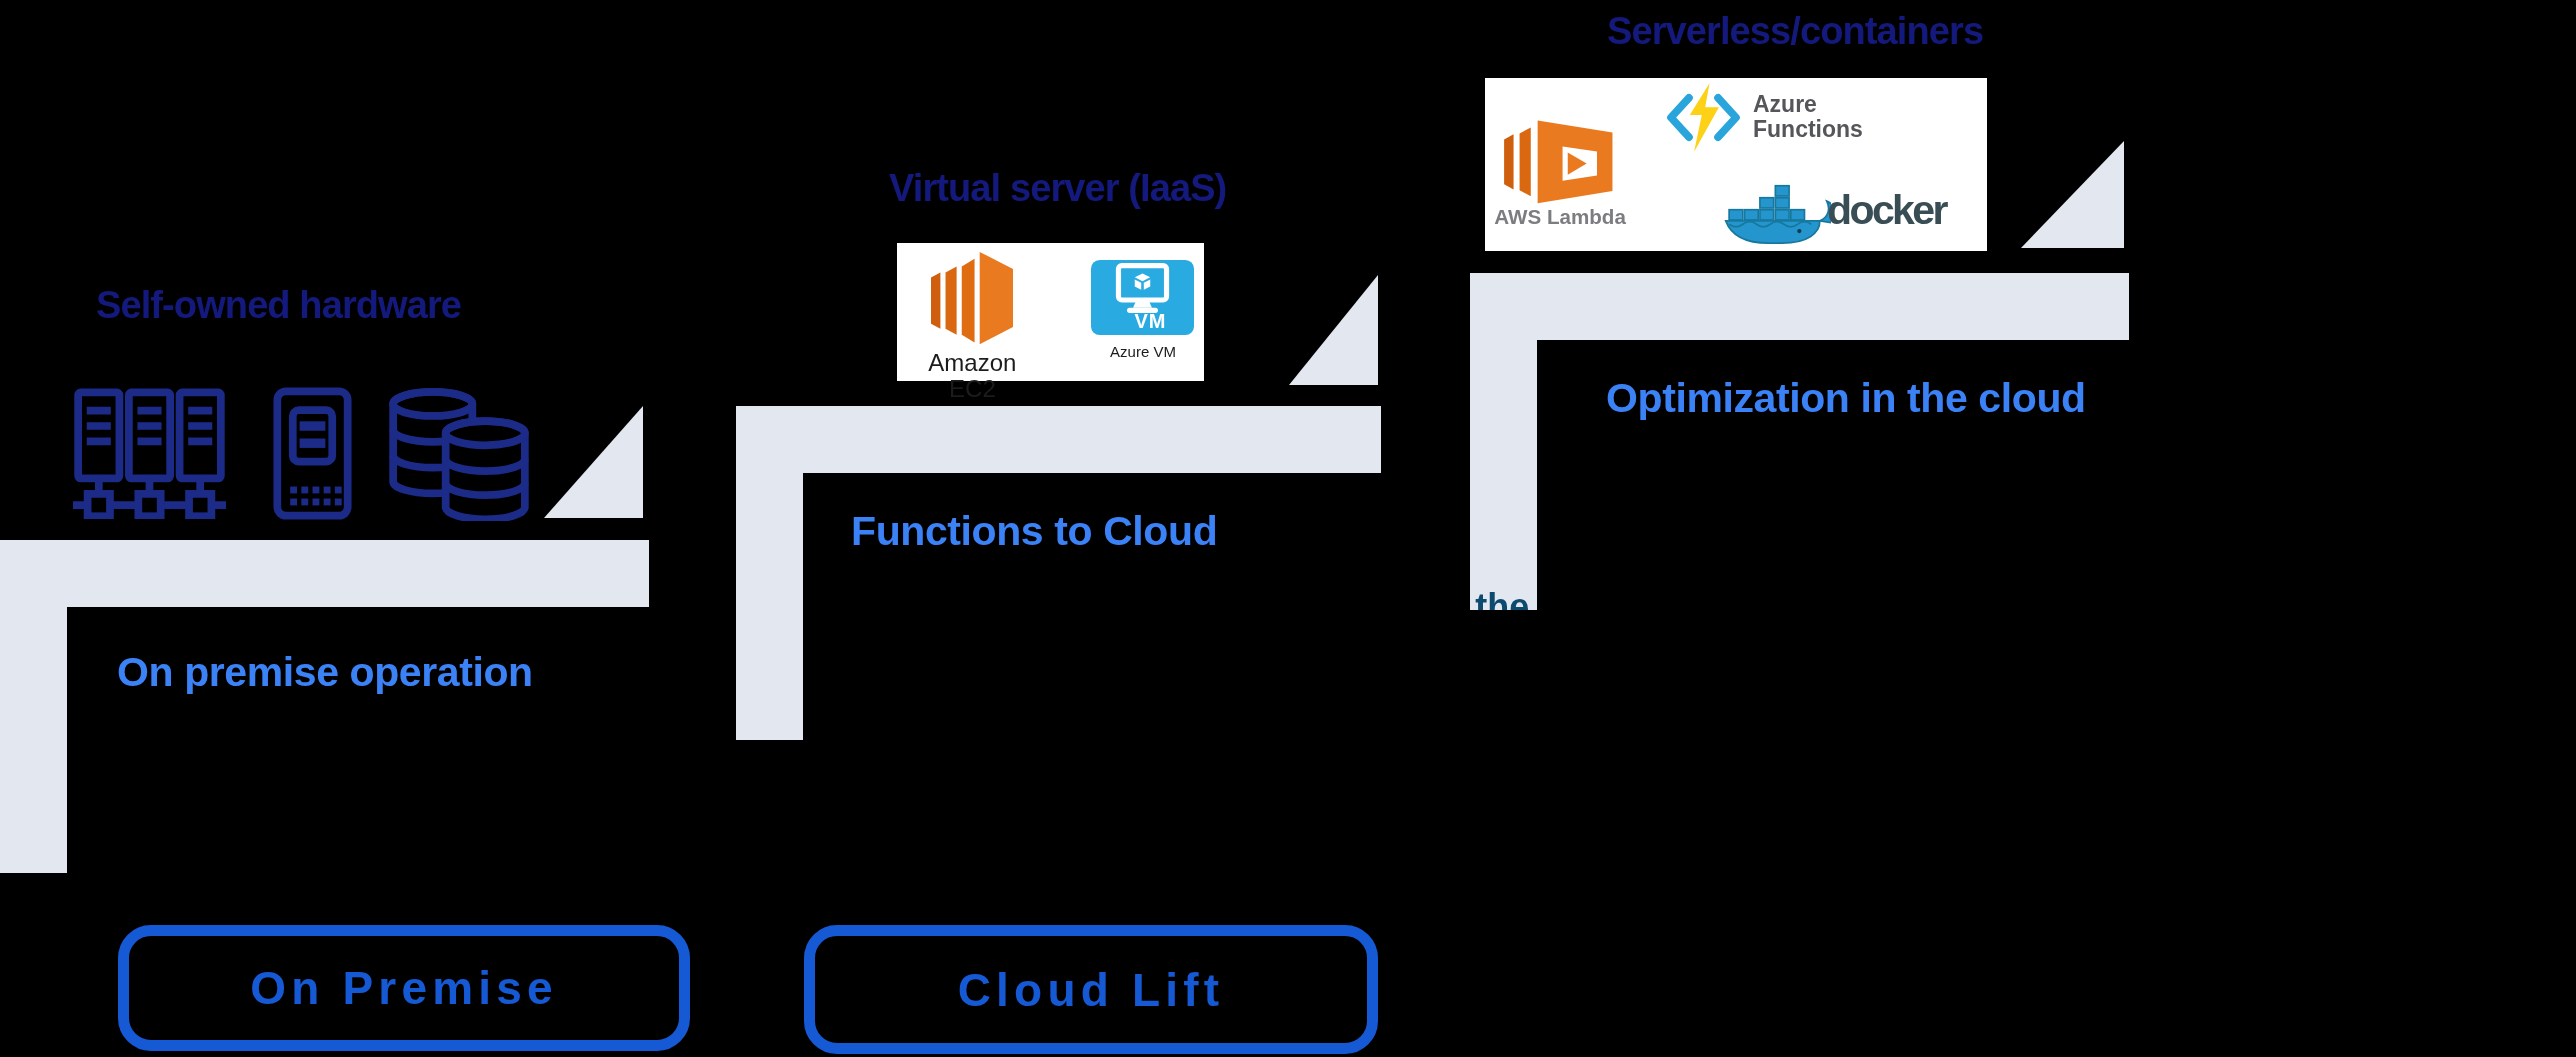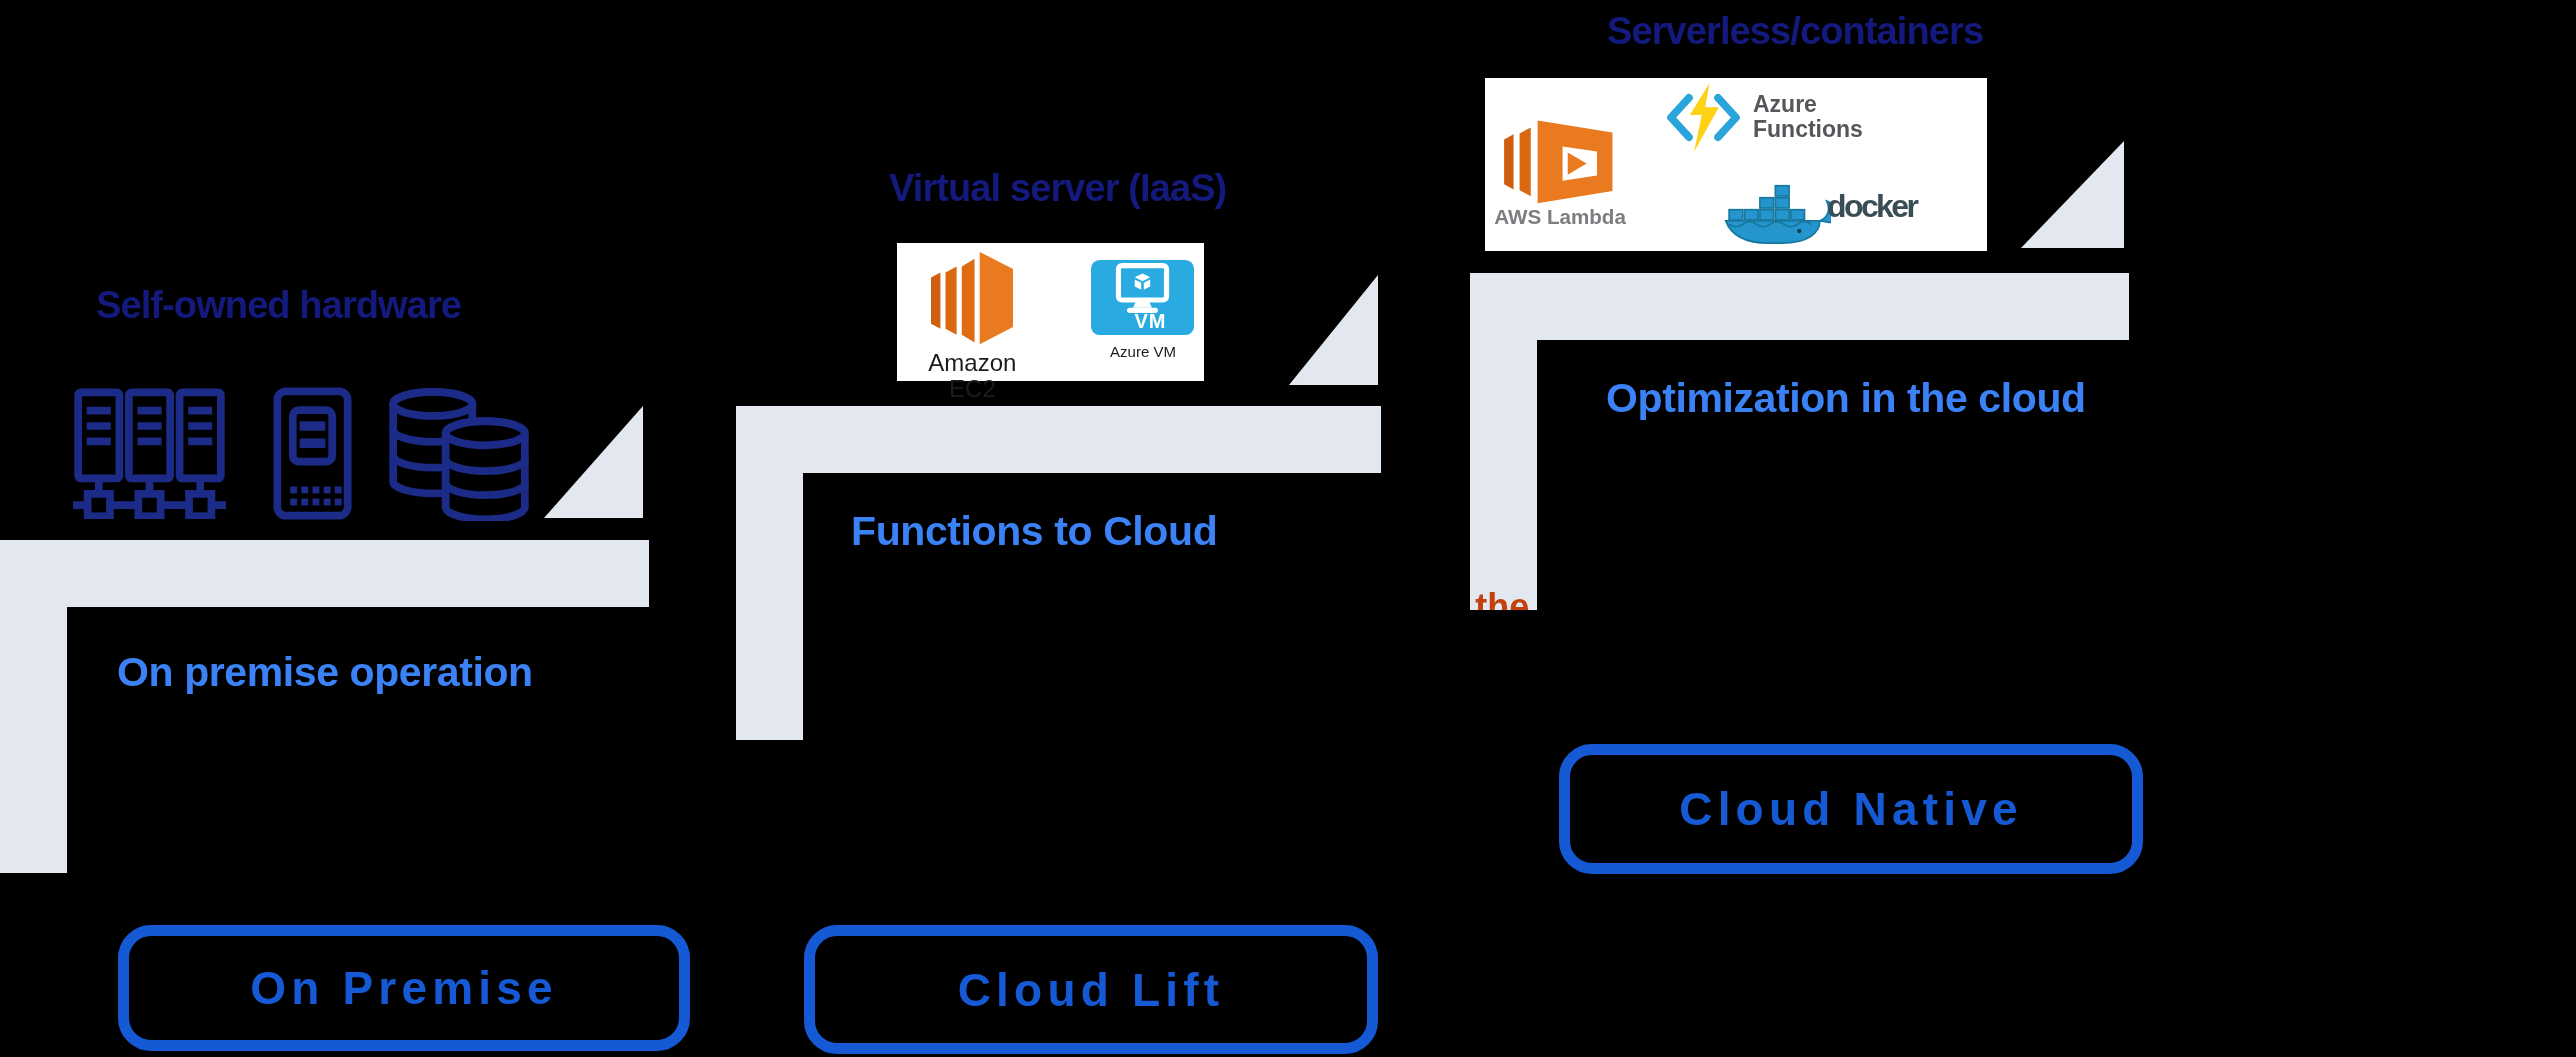--- a/index.html
+++ b/index.html
@@ -9,25 +9,25 @@
   .step{position:absolute;background:#e2e7f0;}
   .tri{position:absolute;background:#e2e7f0;clip-path:polygon(100% 0,0 100%,100% 100%);}
   .heading{position:absolute;color:#141a7d;font-weight:bold;font-size:38px;letter-spacing:-0.9px;white-space:nowrap;line-height:1.15;}
   .desc{position:absolute;color:#3b82f6;font-weight:bold;font-size:41px;letter-spacing:-0.4px;white-space:nowrap;line-height:1.1;}
   .btn{position:absolute;border:11.2px solid #1659d4;border-radius:33px;color:#1659d4;
        display:flex;align-items:center;justify-content:center;background:transparent;
        font-weight:bold;font-size:46px;letter-spacing:5.2px;white-space:nowrap;box-sizing:border-box;}
   .panel{position:absolute;background:#ffffff;}
   .logo-label{position:absolute;color:#1c1c1c;text-align:center;line-height:1.1;}
   .vbar{overflow:hidden;}
-  #clipped-frag{position:absolute;top:249px;left:5.2px;color:#c2410c;font-size:36px;font-weight:bold;line-height:1;}
+  #clipped-frag{position:absolute;top:249px;left:5.2px;color:#0c4a6e;font-size:36px;font-weight:bold;line-height:1;}
   #vm-tile{position:absolute;left:194px;top:17px;width:103px;height:75px;background:#29abe2;border-radius:8.6px;}
   #vm-text{position:absolute;left:0;top:50px;width:103px;text-align:center;color:#fff;font-size:20px;font-weight:bold;letter-spacing:0.9px;padding-left:8px;}
   #func-text{position:absolute;left:268px;top:13.7px;width:129px;color:#55565a;font-weight:bold;font-size:23px;line-height:25px;}
-  #docker-word{position:absolute;left:342px;top:112px;color:#394d54;font-weight:bold;font-size:32px;letter-spacing:-2.6px;line-height:1;}
+  #docker-word{position:absolute;left:342px;top:112px;color:#394d54;font-weight:bold;font-size:41px;letter-spacing:-2.6px;line-height:1;}
   #lambda-label{position:absolute;left:8.6px;top:127px;width:133px;text-align:center;color:#7b7d80;font-weight:bold;font-size:20.6px;}
 </style>
 </head>
 <body>
 
 <div id="canvas">
 
   <div class="step" style="left:0;top:540px;width:649px;height:67px;"></div>
   <div class="step vbar" style="left:0;top:607px;width:67px;height:266px;"></div>
   <div class="tri" style="left:544px;top:406px;width:99px;height:112px;"></div>
@@ -166,18 +166,15 @@
         <path d="M112,44 c9,-4 13,-13 8,-23 c11,4 13,17 5,25 z"></path>
       </g>
       <path d="M6,48 q8,6 16,0 t16,0 t16,0 t16,0 t16,0 t16,0" fill="none" stroke="#17789f" stroke-width="2"></path>
       <circle cx="88" cy="56" r="2.5" fill="#0d3a4e"></circle>
     </svg>
     <div id="docker-word">docker</div>
   </div>
 
   <div class="desc" style="left:1606px;top:376px;">Optimization in the cloud</div>
 
-  <div class="btn" style="left:1559px;top:744px;width:584px;height:130px;">
-    <span>Cloud Native</span>
-  </div>
 
 </div>
 
 
 </body></html>

